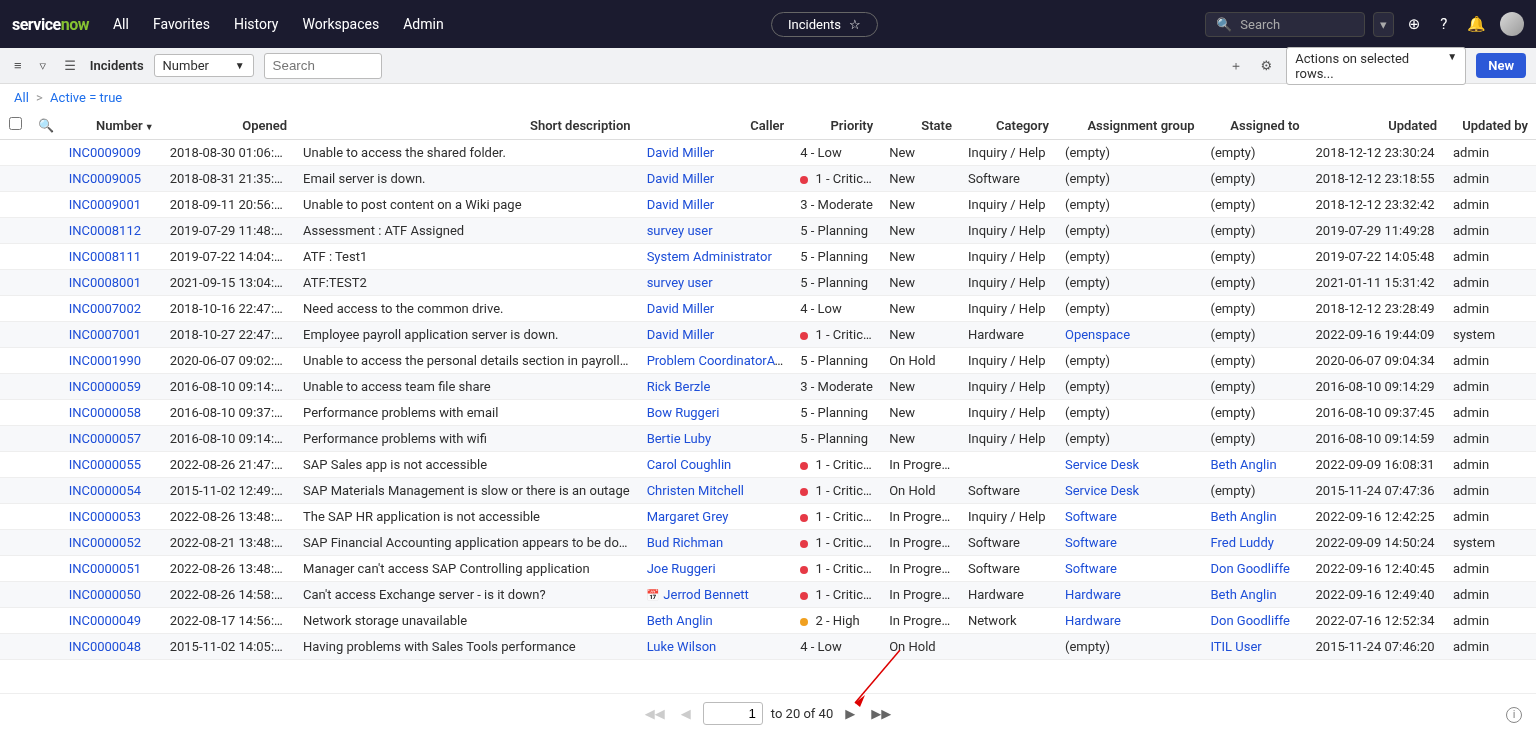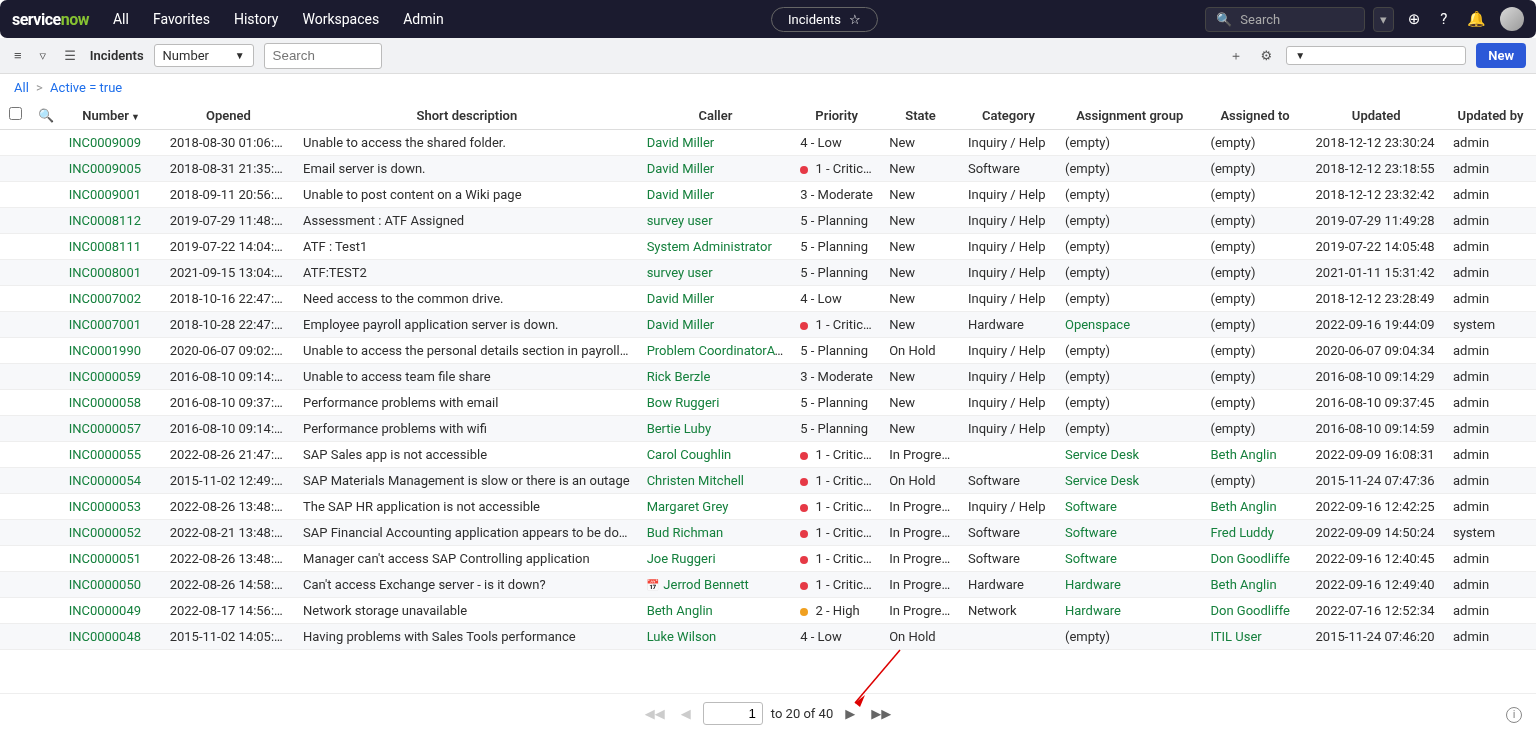--- a/index.html
+++ b/index.html
@@ -1,19 +1,19 @@
 <!DOCTYPE html>
 <html><head>
 <meta charset="utf-8">
 <style>
   * { box-sizing: border-box; margin: 0; padding: 0; }
   body { font-family: -apple-system, BlinkMacSystemFont, "Segoe UI", Roboto, Arial, sans-serif; font-size: 13px; color: #2e2e2e; background: #fff; width: 1536px; height: 733px; overflow: hidden; position: relative; }
   
   
-  .top-nav { background: #1b1b2f; height: 38px; display: flex; align-items: center; padding: 0 12px; color: #fff; border-radius: 7px; }
+  .top-nav { background: #1b1b2f; height: 48px; display: flex; align-items: center; padding: 0 12px; color: #fff; }
   .logo { font-weight: bold; font-size: 16px; letter-spacing: -0.5px; margin-right: 24px; }
   .logo .now { color: #86c232; }
   .nav-items { display: flex; gap: 24px; }
   .nav-item { color: #fff; cursor: pointer; font-size: 14px; }
   .nav-center { flex: 1; display: flex; justify-content: center; }
   .nav-pill { border: 1px solid #666; border-radius: 18px; padding: 4px 16px; display: flex; align-items: center; gap: 8px; }
   .nav-right { display: flex; align-items: center; gap: 8px; }
   .search-box { background: #2a2a3d; border-radius: 4px; padding: 4px 10px; display: flex; align-items: center; gap: 8px; width: 160px; color: #aaa; border:1px solid #444; }
   .search-dd { background: #2a2a3d; border-radius: 4px; padding: 4px 6px; border:1px solid #444; color:#aaa; }
   .nav-icon { color: #fff; padding: 0 6px; cursor: pointer; font-size: 15px; }
@@ -30,24 +30,24 @@
   .new-btn { background: #2c59d8; color: #fff; padding: 5px 12px; border-radius: 4px; font-weight: 600; cursor: pointer; }
   
   
   .breadcrumb { padding: 6px 14px; font-size: 13px; }
   .breadcrumb .bc { color: #1f6feb; cursor: pointer; }
   .breadcrumb .sep { color: #999; margin: 0 4px; }
   
   
   .table-wrap { width: 100%; }
   table { width: 100%; border-collapse: collapse; table-layout: fixed; }
-  thead th { text-align: center; font-weight: 600; padding: 6px 8px; font-size: 13px; color: #333; border-bottom: 1px solid #ddd; background:#fff; }
+  thead th { text-align: right; font-weight: 600; padding: 6px 8px; font-size: 13px; color: #333; border-bottom: 1px solid #ddd; background:#fff; }
   tbody td { padding: 5px 8px; font-size: 13px; border-bottom: 1px solid #eee; white-space: nowrap; overflow: hidden; text-overflow: ellipsis; }
   tbody tr:nth-child(even) { background: #f7f8fa; }
-  .link { color: #15803d; cursor: pointer; }
+  .link { color: #1d4ed8; cursor: pointer; }
   .dot { display: inline-block; width: 8px; height: 8px; border-radius: 50%; margin-right: 4px; vertical-align: middle; }
   .dot.red { background: #e63946; }
   .dot.orange { background: #f0a020; }
   .cal-icon { color: #c0392b; margin-right: 3px; font-size:11px; }
   .chk-col { width: 30px; text-align:center; }
   .srch-col { width: 30px; text-align:center; color:#888; }
   .sort-icon { font-size: 9px; margin-left: 2px; }
   
   
   .pagination { position: absolute; bottom: 0; left: 0; right: 0; height: 40px; border-top: 1px solid #eee; display: flex; align-items: center; justify-content: center; gap: 8px; background:#fff; }
@@ -99,20 +99,21 @@
   <span class="tb-label">Incidents</span>
   <div class="dropdown">
     <span>Number</span>
     <span style="margin-left:auto;font-size:10px;">▼</span>
   </div>
   <input class="search-input" placeholder="Search" style="">
   <div class="tb-right">
     <span class="tb-icon">＋</span>
     <span class="tb-icon">⚙</span>
     <div class="actions-dd">
+      <span>Actions on selected rows...</span>
       <span style="font-size:10px;">▼</span>
     </div>
     <div class="new-btn">New</div>
   </div>
 </div>
 
 <div class="breadcrumb">
   <span class="bc">All</span>
   <span class="sep">&gt;</span>
   <span class="bc">Active = true</span>
@@ -255,21 +256,21 @@
     <td>Inquiry / Help</td>
     <td><span>(empty)</span></td>
     <td><span>(empty)</span></td>
     <td>2018-12-12 23:28:49</td>
     <td>admin</td>
         </tr>
         <tr>
     <td class="chk-col"></td>
     <td class="srch-col"></td>
     <td><span class="link">INC0007001</span></td>
-    <td>2018-10-28 22:47:10</td>
+    <td>2018-10-27 22:47:10</td>
     <td>Employee payroll application server is down.</td>
     <td><span class="link">David Miller</span></td>
     <td><span class="dot red"></span> 1 - Critical</td>
     <td>New</td>
     <td>Hardware</td>
     <td><span class="link">Openspace</span></td>
     <td><span>(empty)</span></td>
     <td>2022-09-16 19:44:09</td>
     <td>system</td>
         </tr>

